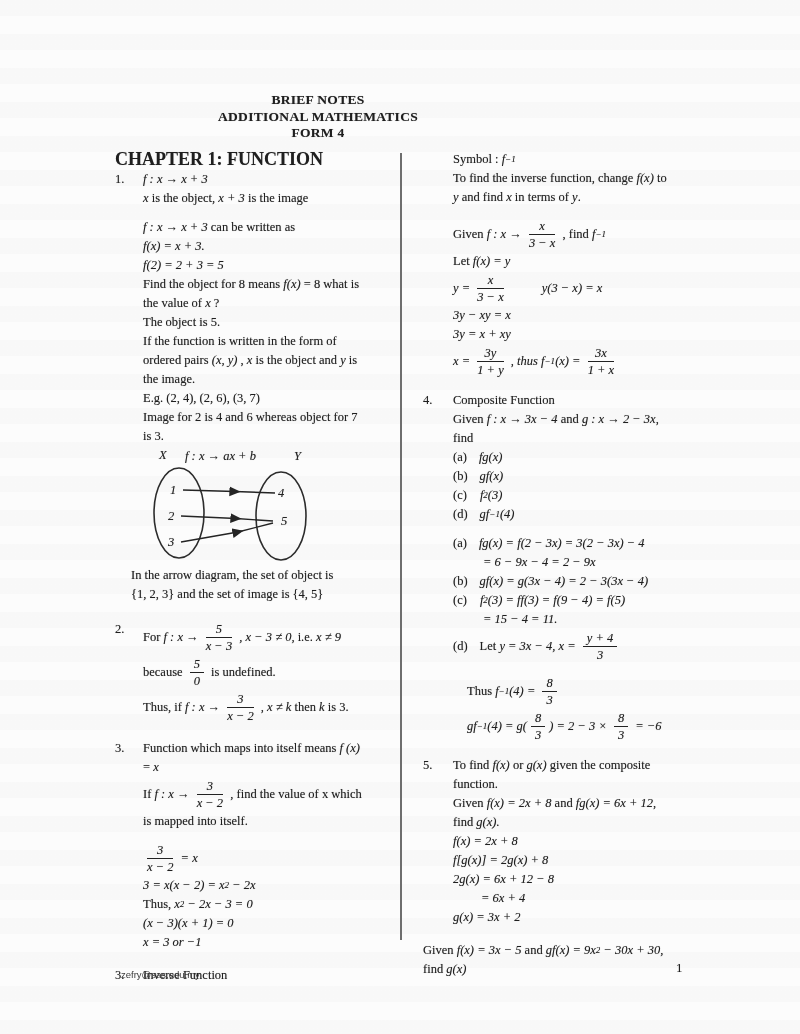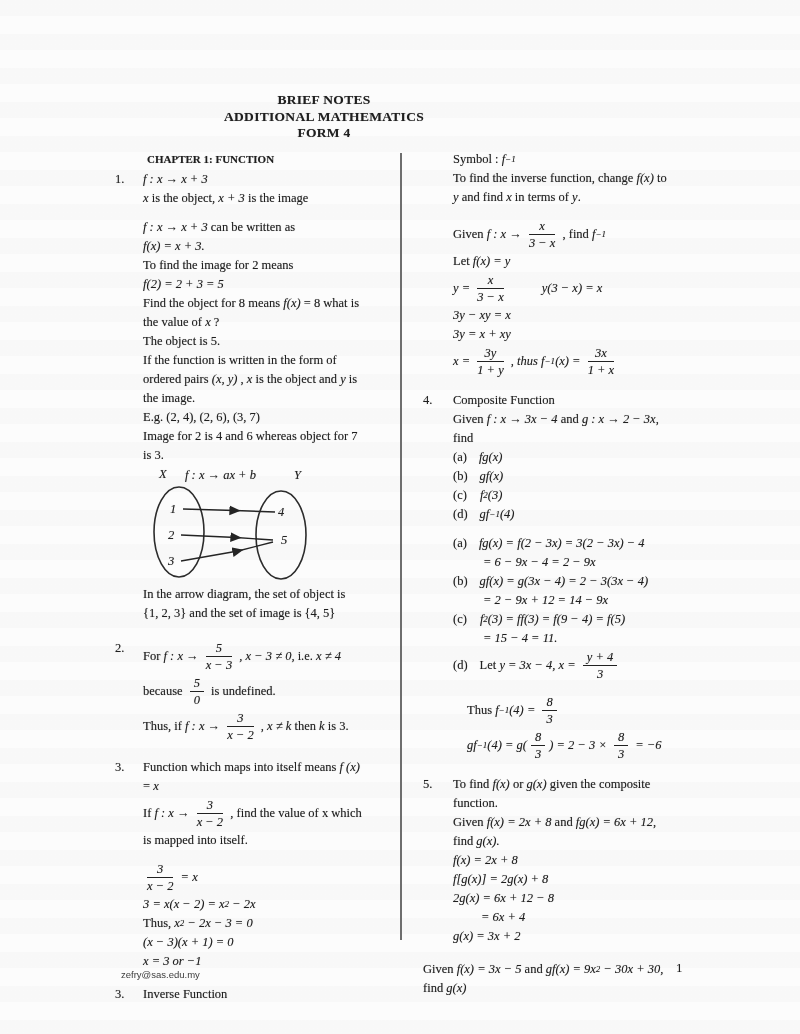--- a/index.html
+++ b/index.html
@@ -9,28 +9,28 @@
     font-family:"Liberation Serif", serif;
     color:#1f1f1f;
     text-shadow:0 0 0.7px rgba(40,40,40,.45);
   }
   .paper{
     position:absolute;inset:0;
     background:repeating-linear-gradient(180deg, rgba(0,0,0,0.015) 0 16px, rgba(0,0,0,0) 16px 34px);
   }
   .header{
     position:absolute;top:92px;left:0;width:636px;text-align:center;
-    font-weight:bold;font-size:13.5px;line-height:16.5px;letter-spacing:.3px;padding-left:6px;
+    font-weight:bold;font-size:13.5px;line-height:16.5px;letter-spacing:.3px;
   }
   .divider{
     position:absolute;left:400px;top:153px;width:1.5px;height:787px;background:#6e6e6e;
   }
   .col-left{position:absolute;left:115px;top:150px;width:284px;}
   .col-right{position:absolute;left:423px;top:150px;width:294px;}
-  .chapter{font-weight:bold;font-size:11px;line-height:18px;margin-bottom:2px;margin-left:32px;}
+  .chapter{font-weight:bold;font-size:18px;line-height:18px;margin-bottom:2px;}
   .item{display:flex;align-items:flex-start;}
   .item .num{width:28px;flex:none;font-size:12.5px;line-height:19px;}
   .item .content{flex:1;min-width:0;}
   .line{min-height:19px;line-height:19px;font-size:12.5px;white-space:pre-wrap;display:flex;align-items:center;flex-wrap:wrap;}
   .line.blank{min-height:10px;}
   .m{font-style:italic;}
   sup.m{font-size:9px;line-height:0;font-style:italic;transform:translateY(-1px);}
   .frac{display:inline-flex;flex-direction:column;text-align:center;vertical-align:middle;margin:2px 4px;line-height:14px;font-style:italic;}
   .frac .fnum{padding:0 4px 1px;border-bottom:1.2px solid #222;display:block;}
   .frac .fden{padding-top:1px;display:block;}
@@ -61,21 +61,20 @@
   <div class="chapter">CHAPTER 1: FUNCTION</div>
 
   <div class="item">
     <span class="num">1.</span>
     <div class="content">
         <div class="line"><span class="m">f : x → x + 3</span></div>
         <div class="line"><span class="m">x</span> is the object, <span class="m">x + 3</span> is the image</div>
         <div class="line blank"></div>
         <div class="line"><span class="m">f : x → x + 3</span> can be written as</div>
         <div class="line"><span class="m">f(x) = x + 3.</span></div>
-        <div class="line">To find the image for 2 means</div>
         <div class="line"><span class="m">f(2) = 2 + 3 = 5</span></div>
         <div class="line">Find the object for 8 means <span class="m">f(x)</span> = 8 what is</div>
         <div class="line">the value of <span class="m">x</span> ?</div>
         <div class="line">The object is 5.</div>
         <div class="line">If the function is written in the form of</div>
         <div class="line">ordered pairs <span class="m">(x, y)</span> , <span class="m">x</span> is the object and <span class="m">y</span> is</div>
         <div class="line">the image.</div>
         <div class="line">E.g. (2, 4), (2, 6), (3, 7)</div>
         <div class="line">Image for 2 is 4 and 6 whereas object for 7</div>
         <div class="line">is 3.</div>
@@ -98,29 +97,29 @@
       <text x="29" y="72">2</text>
       <text x="29" y="98">3</text>
       <text x="139" y="49">4</text>
       <text x="142" y="77">5</text>
       <path d="M44,42 L96,43.5 L136,45" fill="none" stroke="#242424" stroke-width="1.4" marker-mid="url(#ah)"></path>
       <path d="M42,68 L97,70.5 L134,73" fill="none" stroke="#242424" stroke-width="1.4" marker-mid="url(#ah)"></path>
       <path d="M42,94 L99,84 L134,75" fill="none" stroke="#242424" stroke-width="1.4" marker-mid="url(#ah)"></path>
     </svg>
   </div>
 
-  <div class="indent" style="margin-left:28px">
+  <div class="indent" style="margin-left:16px">
       <div class="line">In the arrow diagram, the set of object is</div>
       <div class="line">{1, 2, 3} and the set of image is {4, 5}</div>
     </div>
 
   <div class="item mt16">
     <span class="num">2.</span>
     <div class="content">
-        <div class="line">For <span class="m">f : x → </span><span class="frac"><span class="fnum">5</span><span class="fden">x − 3</span></span><span class="m"> , x − 3 ≠ 0,</span> i.e. <span class="m">x ≠ 4</span></div>
+        <div class="line">For <span class="m">f : x → </span><span class="frac"><span class="fnum">5</span><span class="fden">x − 3</span></span><span class="m"> , x − 3 ≠ 0,</span> i.e. <span class="m">x ≠ 9</span></div>
         <div class="line">because <span class="frac"><span class="fnum">5</span><span class="fden">0</span></span> is undefined.</div>
         <div class="line">Thus, if <span class="m">f : x → </span><span class="frac"><span class="fnum">3</span><span class="fden">x − 2</span></span><span class="m"> , x ≠ k</span> then <span class="m">k</span> is 3.</div>
       </div>
   </div>
 
   <div class="item mt14">
     <span class="num">3.</span>
     <div class="content">
         <div class="line">Function which maps into itself means <span class="m">f (x)</span></div>
         <div class="line">= <span class="m">x</span></div>
@@ -164,21 +163,20 @@
         <div class="line">Given <span class="m">f : x → 3x − 4</span> and <span class="m">g : x → 2 − 3x</span>,</div>
         <div class="line">find</div>
         <div class="line">(a)<span class="gap" style="width: 12px;"></span><span class="m">fg(x)</span></div>
         <div class="line">(b)<span class="gap" style="width: 12px;"></span><span class="m">gf(x)</span></div>
         <div class="line">(c)<span class="gap" style="width: 13px;"></span><span class="m">f</span><sup class="m">2</sup><span class="m">(3)</span></div>
         <div class="line">(d)<span class="gap" style="width: 12px;"></span><span class="m">gf</span><sup class="m">−1</sup><span class="m">(4)</span></div>
         <div class="line blank"></div>
         <div class="line">(a)<span class="gap" style="width: 12px;"></span><span class="m">fg(x) = f(2 − 3x) = 3(2 − 3x) − 4</span></div>
         <div class="line"><span class="gap" style="width: 30px;"></span><span class="m">= 6 − 9x − 4 = 2 − 9x</span></div>
         <div class="line">(b)<span class="gap" style="width: 12px;"></span><span class="m">gf(x) = g(3x − 4) = 2 − 3(3x − 4)</span></div>
-        <div class="line"><span class="gap" style="width: 30px;"></span><span class="m">= 2 − 9x + 12 = 14 − 9x</span></div>
         <div class="line">(c)<span class="gap" style="width: 13px;"></span><span class="m">f</span><sup class="m">2</sup><span class="m">(3) = ff(3) = f(9 − 4) = f(5)</span></div>
         <div class="line"><span class="gap" style="width: 30px;"></span><span class="m">= 15 − 4 = 11.</span></div>
         <div class="line">(d)<span class="gap" style="width: 12px;"></span>Let <span class="m">y = 3x − 4, x = </span><span class="frac"><span class="fnum">y + 4</span><span class="fden">3</span></span></div>
         <div class="line blank"></div>
         <div class="line"><span class="gap" style="width: 14px;"></span>Thus <span class="m">f</span><sup class="m">−1</sup><span class="m">(4) = </span><span class="frac"><span class="fnum">8</span><span class="fden">3</span></span></div>
         <div class="line"><span class="gap" style="width: 14px;"></span><span class="m">gf</span><sup class="m">−1</sup><span class="m">(4) = g(</span><span class="frac"><span class="fnum">8</span><span class="fden">3</span></span><span class="m">) = 2 − 3 × </span><span class="frac"><span class="fnum">8</span><span class="fden">3</span></span><span class="m"> = −6</span></div>
       </div>
   </div>
 
   <div class="item mt12">

